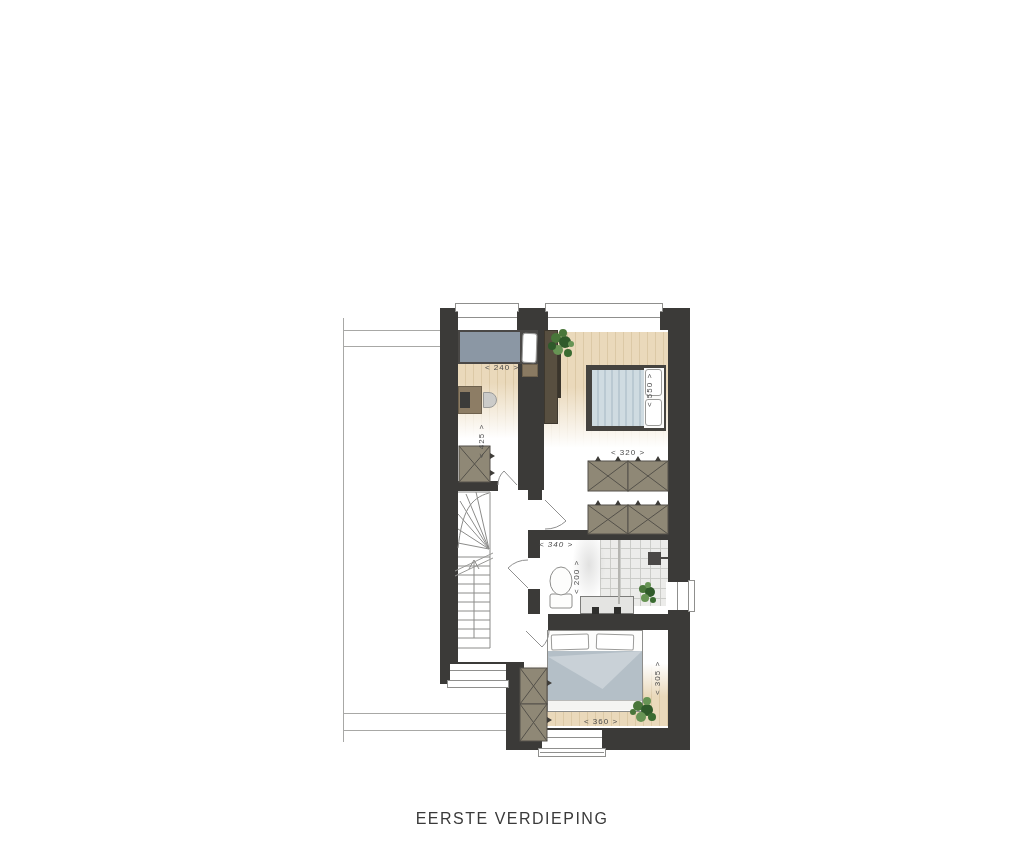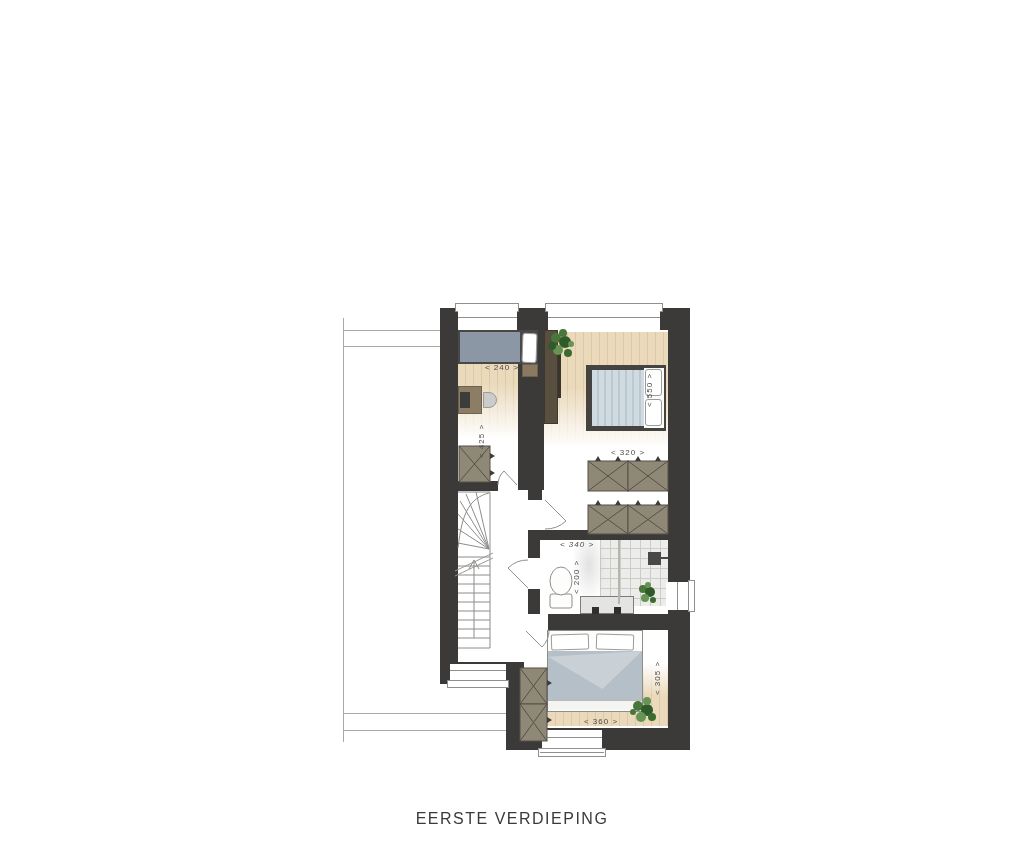--- a/index.html
+++ b/index.html
@@ -187,19 +187,19 @@
         <circle cx="652" cy="717" r="4" fill="#3a6b31"></circle>
       <circle cx="647" cy="701" r="4" fill="#679454"></circle>
         <circle cx="633" cy="712" r="3" fill="#49763a"></circle>
     </g>
   </svg>
 
   <span class="dim" style="left:502px;top:368px;">&lt; 240 &gt;</span>
   <span class="dim v" style="left:482px;top:441px;">&lt; 425 &gt;</span>
   <span class="dim v" style="left:650px;top:390px;">&lt; 550 &gt;</span>
   <span class="dim" style="left:628px;top:453px;">&lt; 320 &gt;</span>
-  <span class="dim" style="left:577px;top:545px;font-style:italic;">&lt; 340 &gt;</span>
+  <span class="dim" style="left:556px;top:545px;font-style:italic;">&lt; 340 &gt;</span>
   <span class="dim v" style="left:577px;top:577px;">&lt; 200 &gt;</span>
   <span class="dim" style="left:601px;top:722px;">&lt; 360 &gt;</span>
   <span class="dim v" style="left:658px;top:678px;">&lt; 305 &gt;</span>
 
   <div class="title">EERSTE VERDIEPING</div>
 </div>
 
 </body></html>

